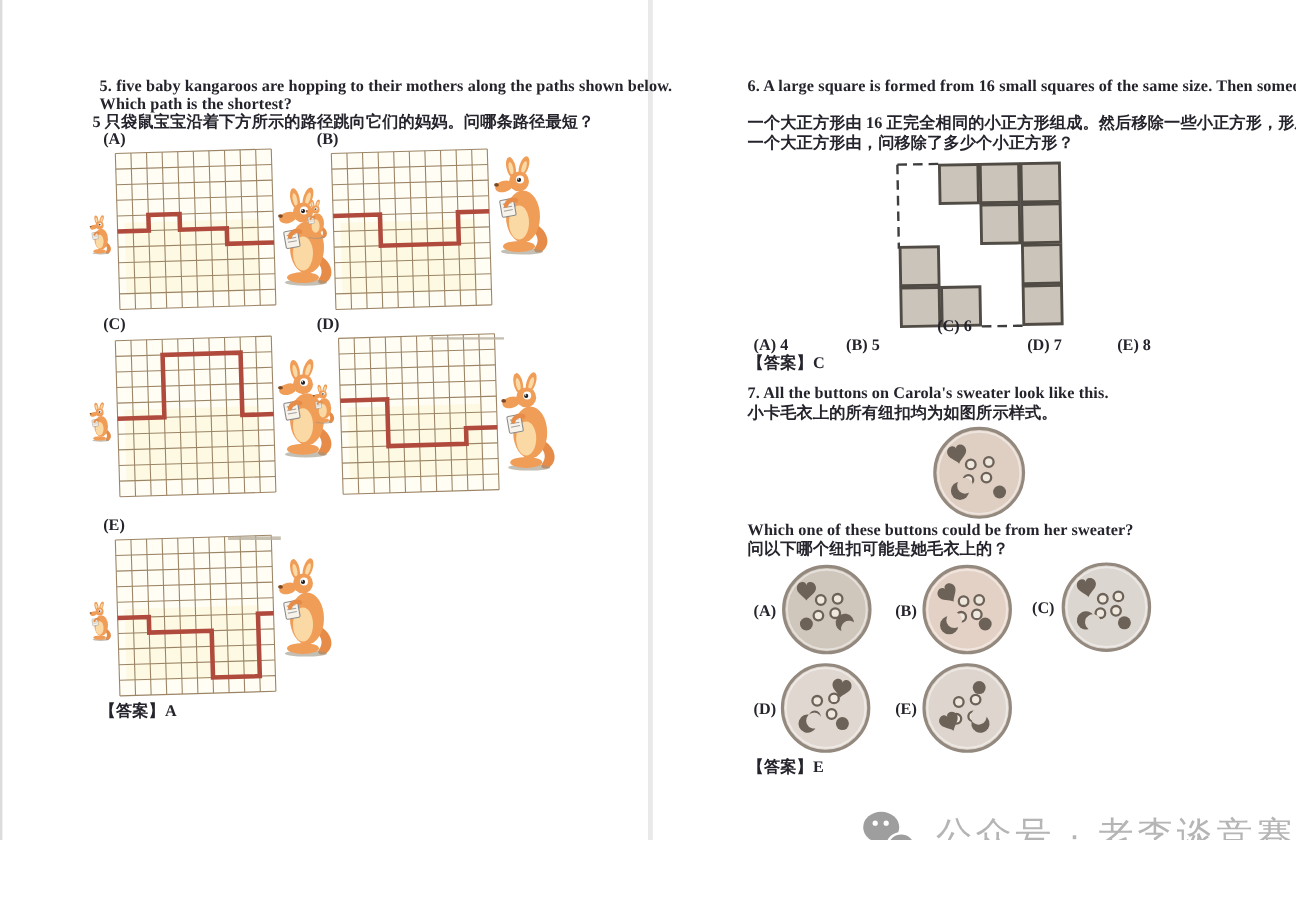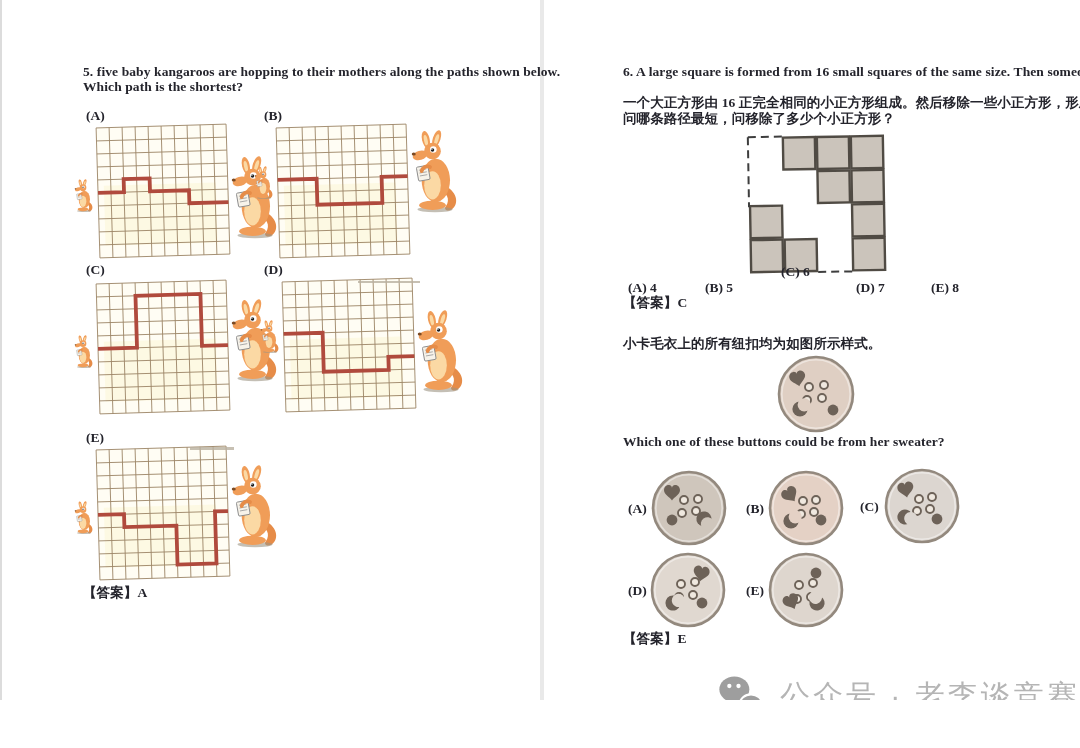--- a/index.html
+++ b/index.html
@@ -51,20 +51,21 @@
 </symbol>
 </defs>
 </svg>
 
 <div class="stage">
   <div class="edge-left"></div>
   <div class="seam"></div>
 
   <div class="t" style="left:83px;top:64px">5.  five baby kangaroos are hopping to their mothers along the paths shown below.</div>
   <div class="t" style="left:83px;top:79px">Which path is the shortest?</div>
+  <div class="t" style="left:77px;top:93px">5 只袋鼠宝宝沿着下方所示的路径跳向它们的妈妈。问哪条路径最短？</div>
 
   <div class="lbl" style="left:86px;top:108px">(A)</div>
   <div class="lbl" style="left:264px;top:108px">(B)</div>
   <div class="fig" style="left:72px;top:120px">
       <svg width="216" height="146" viewBox="0 0 216 146">
       <use href="#kang" x="2" y="59" width="20" height="34"></use>
       <g transform="translate(26,6) rotate(-1.7 65 65)">
         <rect width="130" height="130" fill="#fffdf4"></rect>
         <rect x="6" y="58" width="112" height="60" fill="#fbf3cf" opacity="0.45"></rect>
         <g stroke="#9c8566" stroke-width="0.9">
@@ -242,21 +243,21 @@
       <use href="#kang" x="158" y="21" width="50" height="88"></use>
     </svg>
     </div>
   <div class="scanline" style="left:190px;top:447px;width:44px;height:3px"></div>
 
   <div class="t" style="left:83px;top:584px">【答案】A</div>
   <div class="pagenum" style="left:263px;top:700px">3</div>
 
   <div class="t" style="left:623px;top:64px">6.  A large square is formed from 16 small squares of the same size. Then someof</div>
   <div class="t" style="left:623px;top:94px">一个大正方形由 16 正完全相同的小正方形组成。然后移除一些小正方形，形成</div>
-  <div class="t" style="left:623px;top:110px">问哪条路径最短，问移除了多少个小正方形？</div>
+  <div class="t" style="left:623px;top:110px">一个大正方形由，问移除了多少个小正方形？</div>
 
   <div class="fig" style="left:737px;top:130px">
       <svg width="165" height="152" viewBox="0 0 165 152">
     <g transform="translate(12,6) rotate(-1 68 68)">
       <rect x="35" y="1" width="32" height="32" fill="#cbc4bb" stroke="#504b44" stroke-width="2.4"></rect>
           <rect x="69" y="1" width="32" height="32" fill="#cbc4bb" stroke="#504b44" stroke-width="2.4"></rect>
           <rect x="103" y="1" width="32" height="32" fill="#cbc4bb" stroke="#504b44" stroke-width="2.4"></rect>
           <rect x="69" y="35" width="32" height="32" fill="#cbc4bb" stroke="#504b44" stroke-width="2.4"></rect>
           <rect x="103" y="35" width="32" height="32" fill="#cbc4bb" stroke="#504b44" stroke-width="2.4"></rect>
           <rect x="1" y="69" width="32" height="32" fill="#cbc4bb" stroke="#504b44" stroke-width="2.4"></rect>
@@ -273,20 +274,21 @@
   </svg>
     </div>
 
   <div class="lbl" style="left:628px;top:280px">(A) 4</div>
   <div class="lbl" style="left:705px;top:280px">(B) 5</div>
   <div class="lbl" style="left:781px;top:264px">(C) 6</div>
   <div class="lbl" style="left:856px;top:280px">(D) 7</div>
   <div class="lbl" style="left:931px;top:280px">(E) 8</div>
   <div class="t" style="left:623px;top:294px">【答案】C</div>
 
+  <div class="t" style="left:623px;top:320px">7.  All the buttons on Carola's sweater look like this.</div>
   <div class="t" style="left:623px;top:335px">小卡毛衣上的所有纽扣均为如图所示样式。</div>
 
   <div class="fig" style="left:776px;top:354px">
       <svg width="80" height="80" viewBox="-40 -40 80 80">
       <circle r="37" fill="#dfcfc3" stroke="#93897e" stroke-width="2.6"></circle>
       <circle r="34.2" fill="none" stroke="#ffffff" stroke-opacity="0.45" stroke-width="1.6"></circle>
       <g transform="translate(-18,-14) rotate(-12)">
           <path d="M0,6.5 C-2,3 -8,0.5 -8,-3.8 C-8,-7.4 -5.1,-9.1 -2.9,-8.9 C-1.3,-8.8 0,-7.5 0,-6.1 C0,-7.5 1.3,-8.8 2.9,-8.9 C5.1,-9.1 8,-7.4 8,-3.8 C8,0.5 2,3 0,6.5 Z" fill="#6d6258"></path>
         </g>
         <g transform="translate(-7,-7) rotate(0)">
@@ -305,20 +307,21 @@
           <circle r="7.6" fill="#6d6258"></circle>
           <circle cx="4.2" cy="-4.2" r="6.6" fill="#dfcfc3"></circle>
         </g>
         <g transform="translate(17,16) rotate(0)">
           <circle r="5.4" fill="#6d6258"></circle>
         </g>
     </svg>
     </div>
 
   <div class="t" style="left:623px;top:434px">Which one of these buttons could be from her sweater?</div>
+  <div class="t" style="left:623px;top:449px">问以下哪个纽扣可能是她毛衣上的？</div>
 
   <div class="lbl" style="left:628px;top:501px">(A)</div>
   <div class="fig" style="left:650px;top:469px">
       <svg width="78" height="78" viewBox="-39 -39 78 78">
       <circle r="36" fill="#cfc6bc" stroke="#93897e" stroke-width="2.6"></circle>
       <circle r="33.2" fill="none" stroke="#ffffff" stroke-opacity="0.45" stroke-width="1.6"></circle>
       <g transform="translate(-17,-14) rotate(0)">
           <path d="M0,6.5 C-2,3 -8,0.5 -8,-3.8 C-8,-7.4 -5.1,-9.1 -2.9,-8.9 C-1.3,-8.8 0,-7.5 0,-6.1 C0,-7.5 1.3,-8.8 2.9,-8.9 C5.1,-9.1 8,-7.4 8,-3.8 C8,0.5 2,3 0,6.5 Z" fill="#6d6258"></path>
         </g>
         <g transform="translate(-5,-8) rotate(0)">

